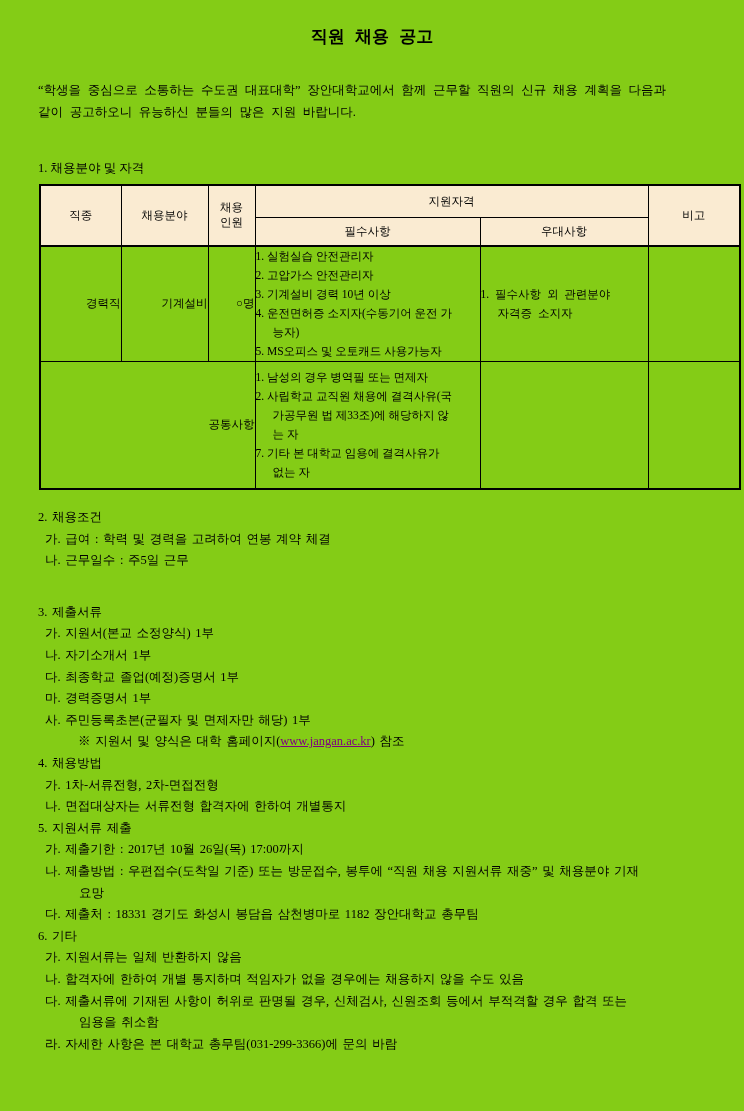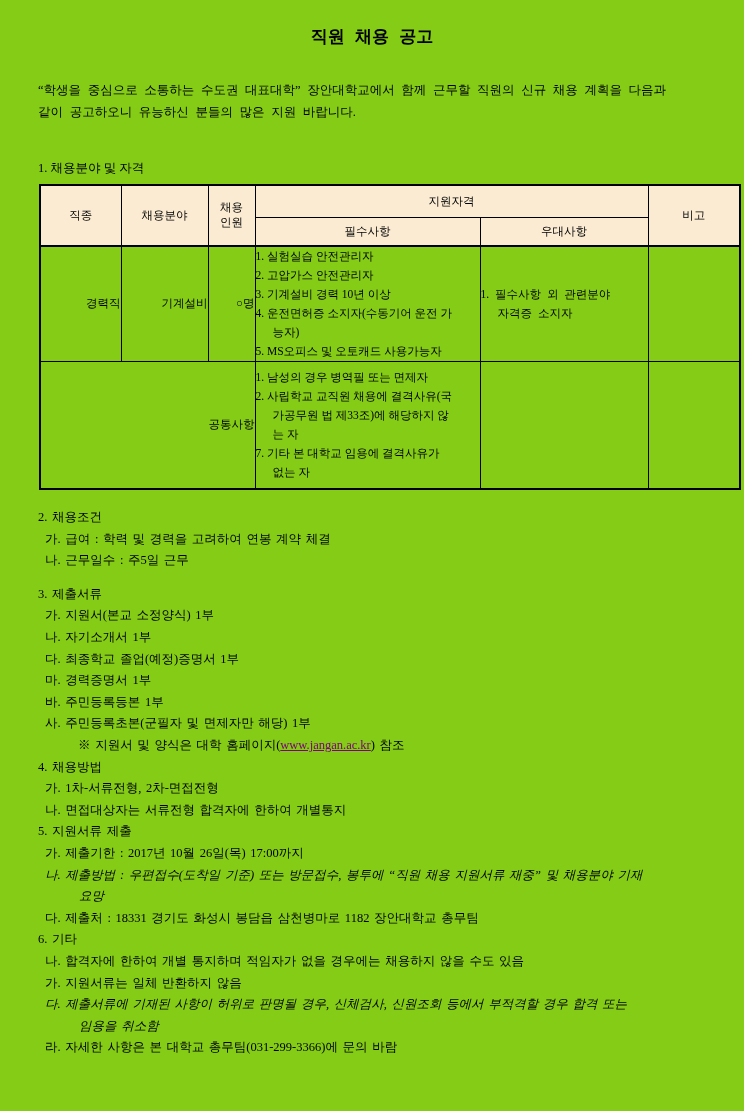--- a/index.html
+++ b/index.html
@@ -24,24 +24,24 @@
   .intro{
     margin:32px 28px 0 38px;
     line-height:22px;
     word-spacing:3.5px;
     white-space:pre-line;
   }
   .sec-heading{line-height:21.6px;}
   .sec1-heading{margin:35px 38px 0;}
   .doc-sec{margin:0 10px 0 38px;line-height:21.6px;word-spacing:1.5px;}
   .s2{margin-top:17px;}
-  .gap-above{margin-top:12px;}
+  .gap-above{margin-top:30px;}
   .sec-item{margin-left:7px;}
   .sec-note{margin-left:40px;}
-  .hang{padding-left:34px;text-indent:-34px;font-style:italic;}
+  .hang{padding-left:34px;text-indent:-34px;}
   .pre{white-space:pre-line;}
   
   table.recruit{
     border-collapse:collapse;
     table-layout:fixed;
     width:700px;
     margin:4px 0 0 39px;
     border:2px solid #000;
     font-size:11.5px;
   }
@@ -147,41 +147,40 @@
     <div class="sec-item">가. 급여 : 학력 및 경력을 고려하여 연봉 계약 체결</div>
     <div class="sec-item">나. 근무일수 : 주5일 근무</div>
   </div>
 
   <div class="doc-sec">
     <div class="sec-heading gap-above">3. 제출서류</div>
     <div class="sec-item">가. 지원서(본교 소정양식) 1부</div>
     <div class="sec-item">나. 자기소개서 1부</div>
     <div class="sec-item">다. 최종학교 졸업(예정)증명서 1부</div>
     <div class="sec-item">마. 경력증명서 1부</div>
-    <div class="sec-item">바. 주민등록등본 1부</div>
     <div class="sec-item">사. 주민등록초본(군필자 및 면제자만 해당) 1부</div>
     <div class="sec-note"><span>※ 지원서 및 양식은 대학 홈페이지(</span><a class="link" href="#">www.jangan.ac.kr</a><span>) 참조</span></div>
   </div>
 
   <div class="doc-sec">
     <div class="sec-heading">4. 채용방법</div>
     <div class="sec-item">가. 1차-서류전형, 2차-면접전형</div>
     <div class="sec-item">나. 면접대상자는 서류전형 합격자에 한하여 개별통지</div>
   </div>
 
   <div class="doc-sec">
     <div class="sec-heading">5. 지원서류 제출</div>
     <div class="sec-item">가. 제출기한 : 2017년 10월 26일(목) 17:00까지</div>
     <div class="sec-item hang pre">나. 제출방법 : 우편접수(도착일 기준) 또는 방문접수, 봉투에 “직원 채용 지원서류 재중” 및 채용분야 기재
 요망</div>
     <div class="sec-item">다. 제출처 : 18331 경기도 화성시 봉담읍 삼천병마로 1182 장안대학교 총무팀</div>
   </div>
 
   <div class="doc-sec">
     <div class="sec-heading">6. 기타</div>
+    <div class="sec-item">가. 지원서류는 일체 반환하지 않음</div>
     <div class="sec-item">나. 합격자에 한하여 개별 통지하며 적임자가 없을 경우에는 채용하지 않을 수도 있음</div>
-    <div class="sec-item">가. 지원서류는 일체 반환하지 않음</div>
     <div class="sec-item hang pre">다. 제출서류에 기재된 사항이 허위로 판명될 경우, 신체검사, 신원조회 등에서 부적격할 경우 합격 또는
 임용을 취소함</div>
     <div class="sec-item">라. 자세한 사항은 본 대학교 총무팀(031-299-3366)에 문의 바람</div>
   </div>
 
 </div>
 
 </body></html>

